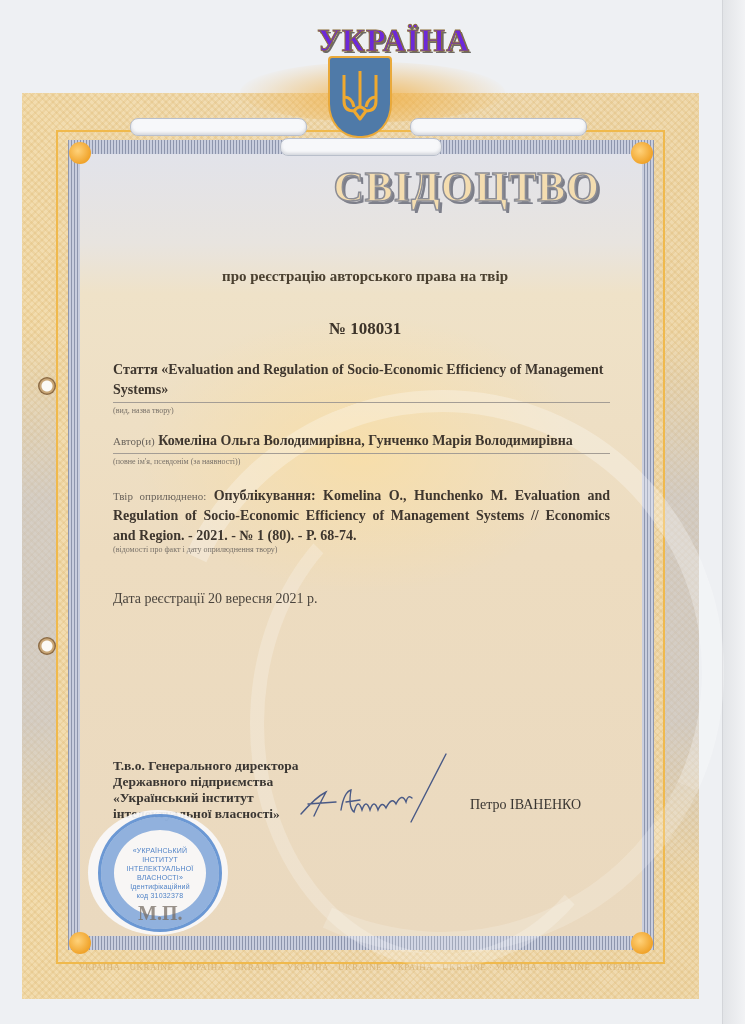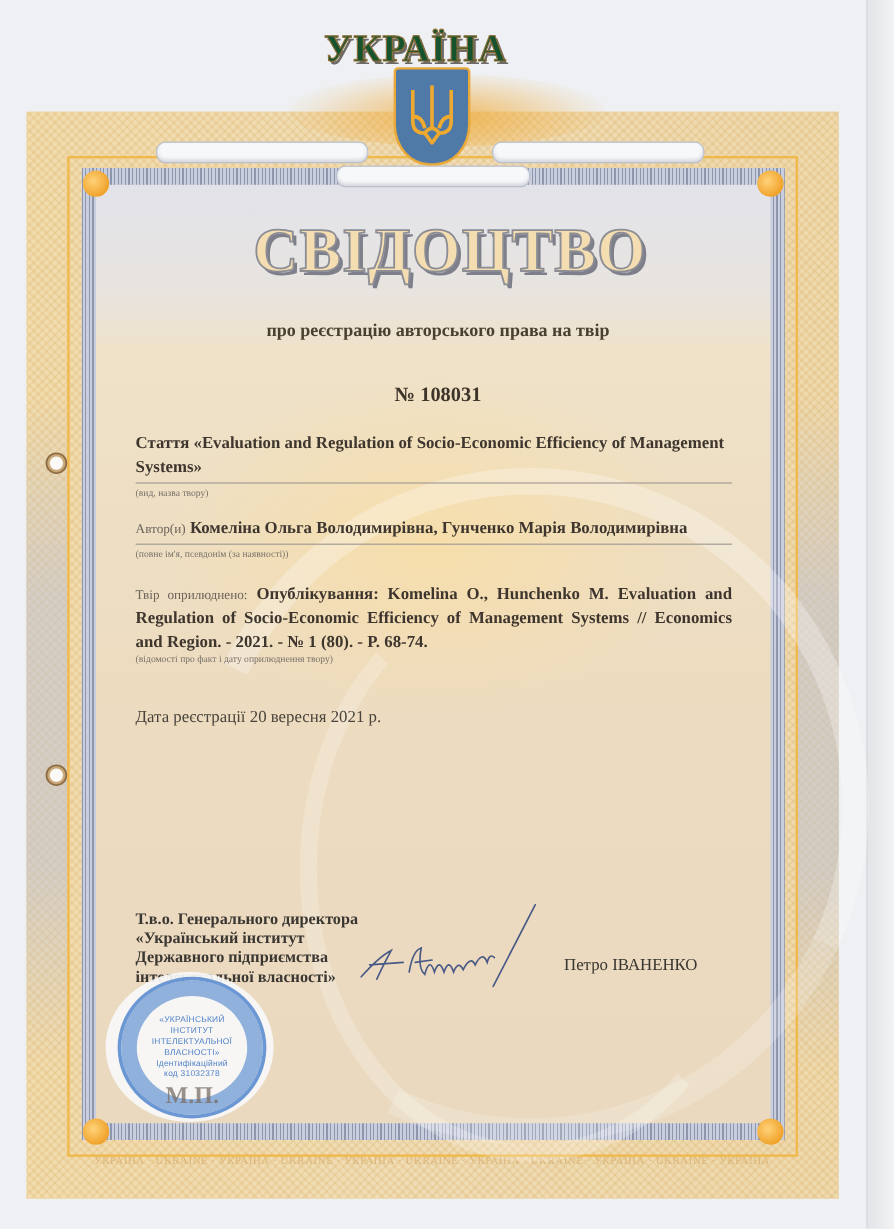--- a/index.html
+++ b/index.html
@@ -75,36 +75,36 @@
     position:absolute; height:16px; background:#f7f8fa;
     border:1px solid #b9bfcb; border-radius:8px;
     box-shadow:inset 0 -2px 3px rgba(150,155,170,0.35);
   }
   .wings {
     position:absolute; left:240px; top:62px; width:265px; height:60px;
     background:radial-gradient(ellipse 140px 40px at 50% 60%, rgba(240,176,70,0.85), rgba(240,176,70,0.15) 80%, rgba(240,176,70,0) 100%);
     border-radius:50%;
   }
   .ukraine-title {
-    position:absolute; left:270px; top:22px; width:200px; text-align:left;
-    font-size:32px; font-weight:bold; color:#14532d;
+    position:absolute; left:270px; top:22px; width:200px; text-align:right;
+    font-size:32px; font-weight:bold; color:#6d28d9;
     -webkit-text-stroke:1px #8a6e3a;
     text-shadow:2px 2px 0 #6d6a66, 0 0 2px #fff;
     letter-spacing:1px;
   }
   .coat {
     position:absolute; left:328px; top:56px; width:60px; height:78px;
     background:#4f7aa8;
     border:2px solid #e9a93a;
     border-radius:4px 4px 30px 30px / 4px 4px 34px 34px;
     display:flex; align-items:center; justify-content:center;
   }
   .cert-title {
-    position:absolute; left:150px; top:180px; width:450px; text-align:center;
-    font-size:52px; font-weight:bold;
+    position:absolute; left:150px; top:163px; width:450px; text-align:right;
+    font-size:42px; font-weight:bold;
     color:#f4ddb0;
     -webkit-text-stroke:1.5px #8c8d95;
     text-shadow:3px 3px 0 #7d7f8a;
     letter-spacing:1px;
   }
   .text { position:absolute; color:#3a3632; }
   .subtitle { left:100px; top:268px; width:530px; text-align:center; font-size:15px; font-weight:bold; color:#4a4030; }
   .number { left:100px; top:319px; width:530px; text-align:center; font-size:17px; font-weight:bold; color:#3d342a; }
   .body-block { left:113px; width:497px; font-size:14px; line-height:20px; }
   .bold { font-weight:bold; color:#3e362e; }
@@ -199,22 +199,22 @@
 <div class="text body-block" style="top:486px;text-align:justify;">
   <span class="label-small">Твір оприлюднено:</span>
   <span class="bold">Опублікування: Komelina O., Hunchenko M. Evaluation and Regulation of Socio-Economic Efficiency of Management Systems // Economics and Region. - 2021. - № 1 (80). - P. 68-74.</span>
 </div>
 <div class="caption" style="top:545px;">(відомості про факт і дату оприлюднення твору)</div>
 
 <div class="text" style="left:113px;top:591px;font-size:14px;color:#4a443d;">Дата реєстрації 20 вересня 2021 р.</div>
 
 <div class="text sig-title">
   <div>Т.в.о. Генерального директора</div>
+  <div>Державного підприємства</div>
   <div>«Український інститут</div>
-  <div>Державного підприємства</div>
   <div>інтелектуальної власності»</div>
 </div>
 
 <svg class="signature" viewBox="0 0 160 75">
   <g fill="none" stroke="#4a5a86" stroke-width="1.4" stroke-linecap="round">
     <path d="M150 2 L115 70"></path>
     <path d="M5 62 Q20 45 30 40 Q22 55 18 64 M12 52 L40 50"></path>
     <path d="M45 58 Q48 40 55 38 Q52 55 58 60 Q62 45 66 58 Q70 46 74 58 Q78 46 82 58 Q86 48 90 56 Q96 44 100 52 Q106 40 110 50 Q112 42 116 46"></path>
     <path d="M50 50 L64 48"></path>
   </g>

